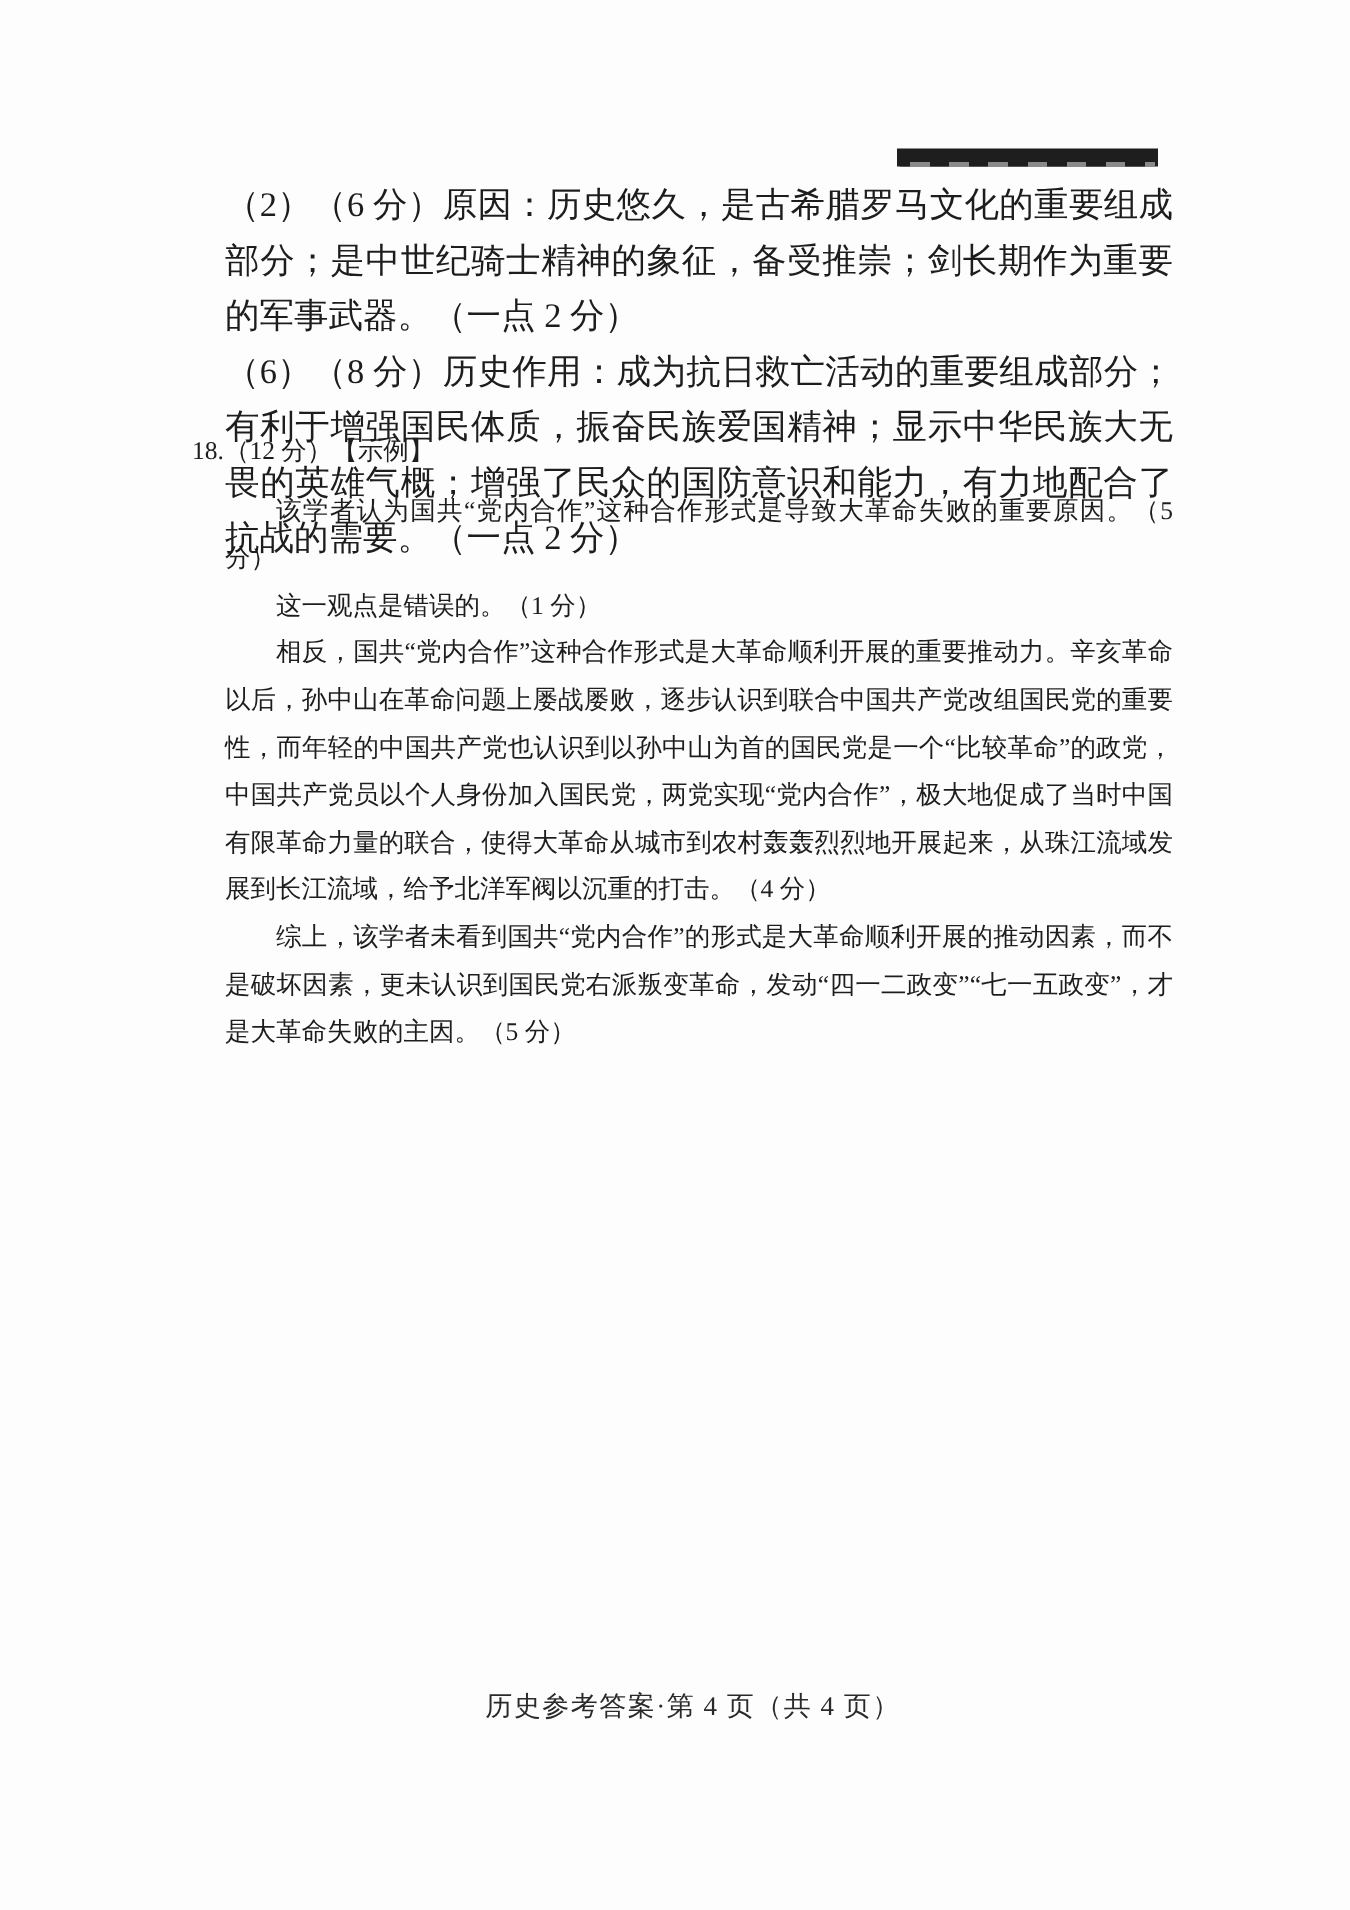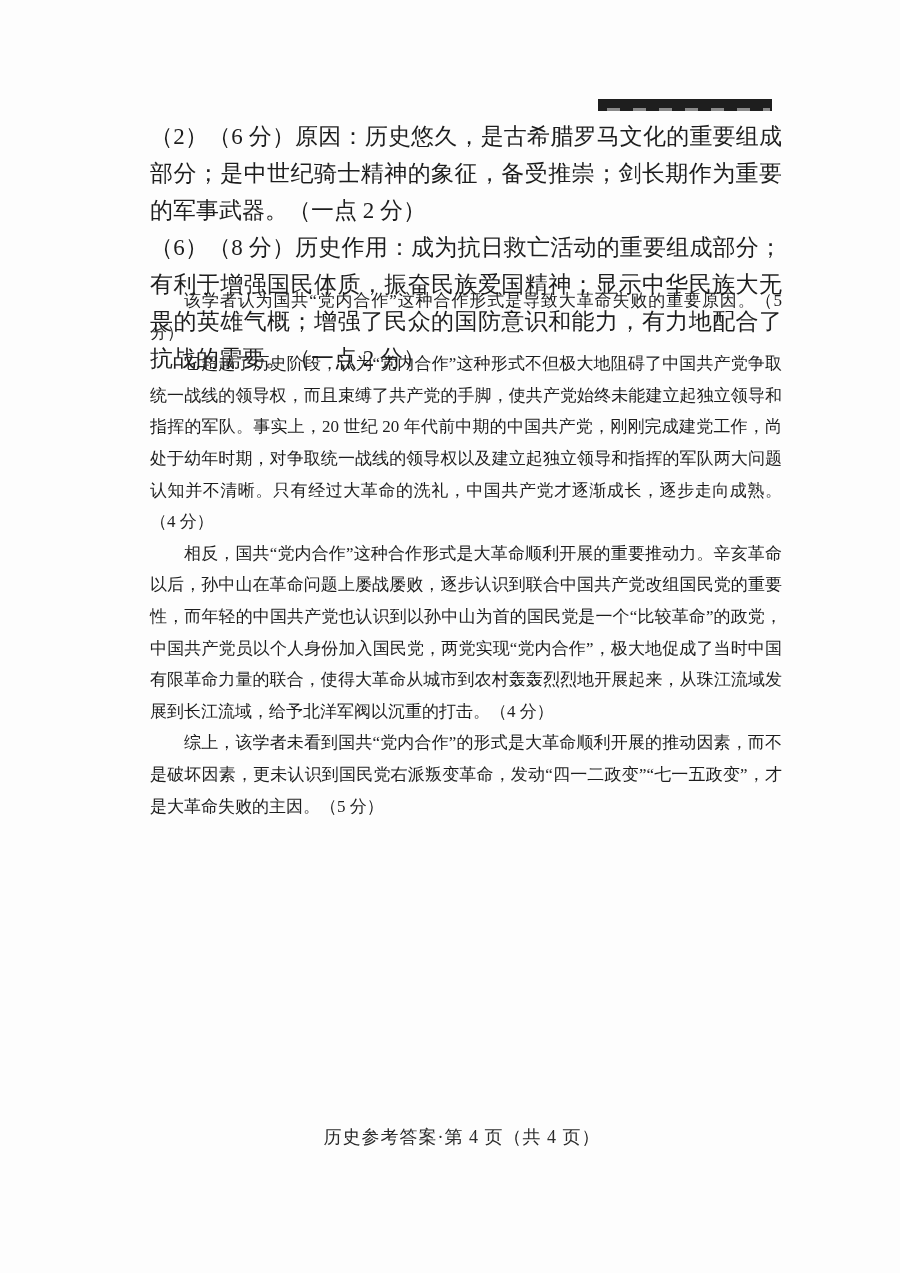--- a/index.html
+++ b/index.html
@@ -81,21 +81,22 @@
 <div class="page">
 
   <div class="black-bar"></div>
 
   <div class="section-a">
     <p class="item">（2）（6 分）原因：历史悠久，是古希腊罗马文化的重要组成部分；是中世纪骑士精神的象征，备受推崇；剑长期作为重要的军事武器。（一点 2 分）</p>
     <p class="item">（6）（8 分）历史作用：成为抗日救亡活动的重要组成部分；有利于增强国民体质，振奋民族爱国精神；显示中华民族大无畏的英雄气概；增强了民众的国防意识和能力，有力地配合了抗战的需要。（一点 2 分）</p>
   </div>
 
   <div class="section-b">
+    <p class="q-heading">18.（12 分）【示例】</p>
     <p class="para">该学者认为国共“党内合作”这种合作形式是导致大革命失败的重要原因。（5 分）</p>
-    <p class="para">它超越了历史阶段，认为“党内合作”这种形式不但极大地阻碍了中国共产党争取统一战线的领导权，而且束缚了共产党的手脚，使共产党始终未能建立起独立领导和指挥的军队。事实上，20 世纪 20 年代前中期的中国共产党，刚刚完成建党工作，尚处于幼年时期，对争取统一战线的领导权以及建立起独立领导和指挥的军队两大问题认知并不清晰。只有经过大革命的洗礼，中国共产党才逐渐成长，逐步走向成熟。（4 分）</p>
+    <p class="para">这一观点是错误的。（1 分）</p>
     <p class="para">相反，国共“党内合作”这种合作形式是大革命顺利开展的重要推动力。辛亥革命以后，孙中山在革命问题上屡战屡败，逐步认识到联合中国共产党改组国民党的重要性，而年轻的中国共产党也认识到以孙中山为首的国民党是一个“比较革命”的政党，中国共产党员以个人身份加入国民党，两党实现“党内合作”，极大地促成了当时中国有限革命力量的联合，使得大革命从城市到农村轰轰烈烈地开展起来，从珠江流域发展到长江流域，给予北洋军阀以沉重的打击。（4 分）</p>
     <p class="para">综上，该学者未看到国共“党内合作”的形式是大革命顺利开展的推动因素，而不是破坏因素，更未认识到国民党右派叛变革命，发动“四一二政变”“七一五政变”，才是大革命失败的主因。（5 分）</p>
   </div>
 
   <div class="footer">历史参考答案·第 4 页（共 4 页）</div>
 
 </div>
 
 </body></html>

